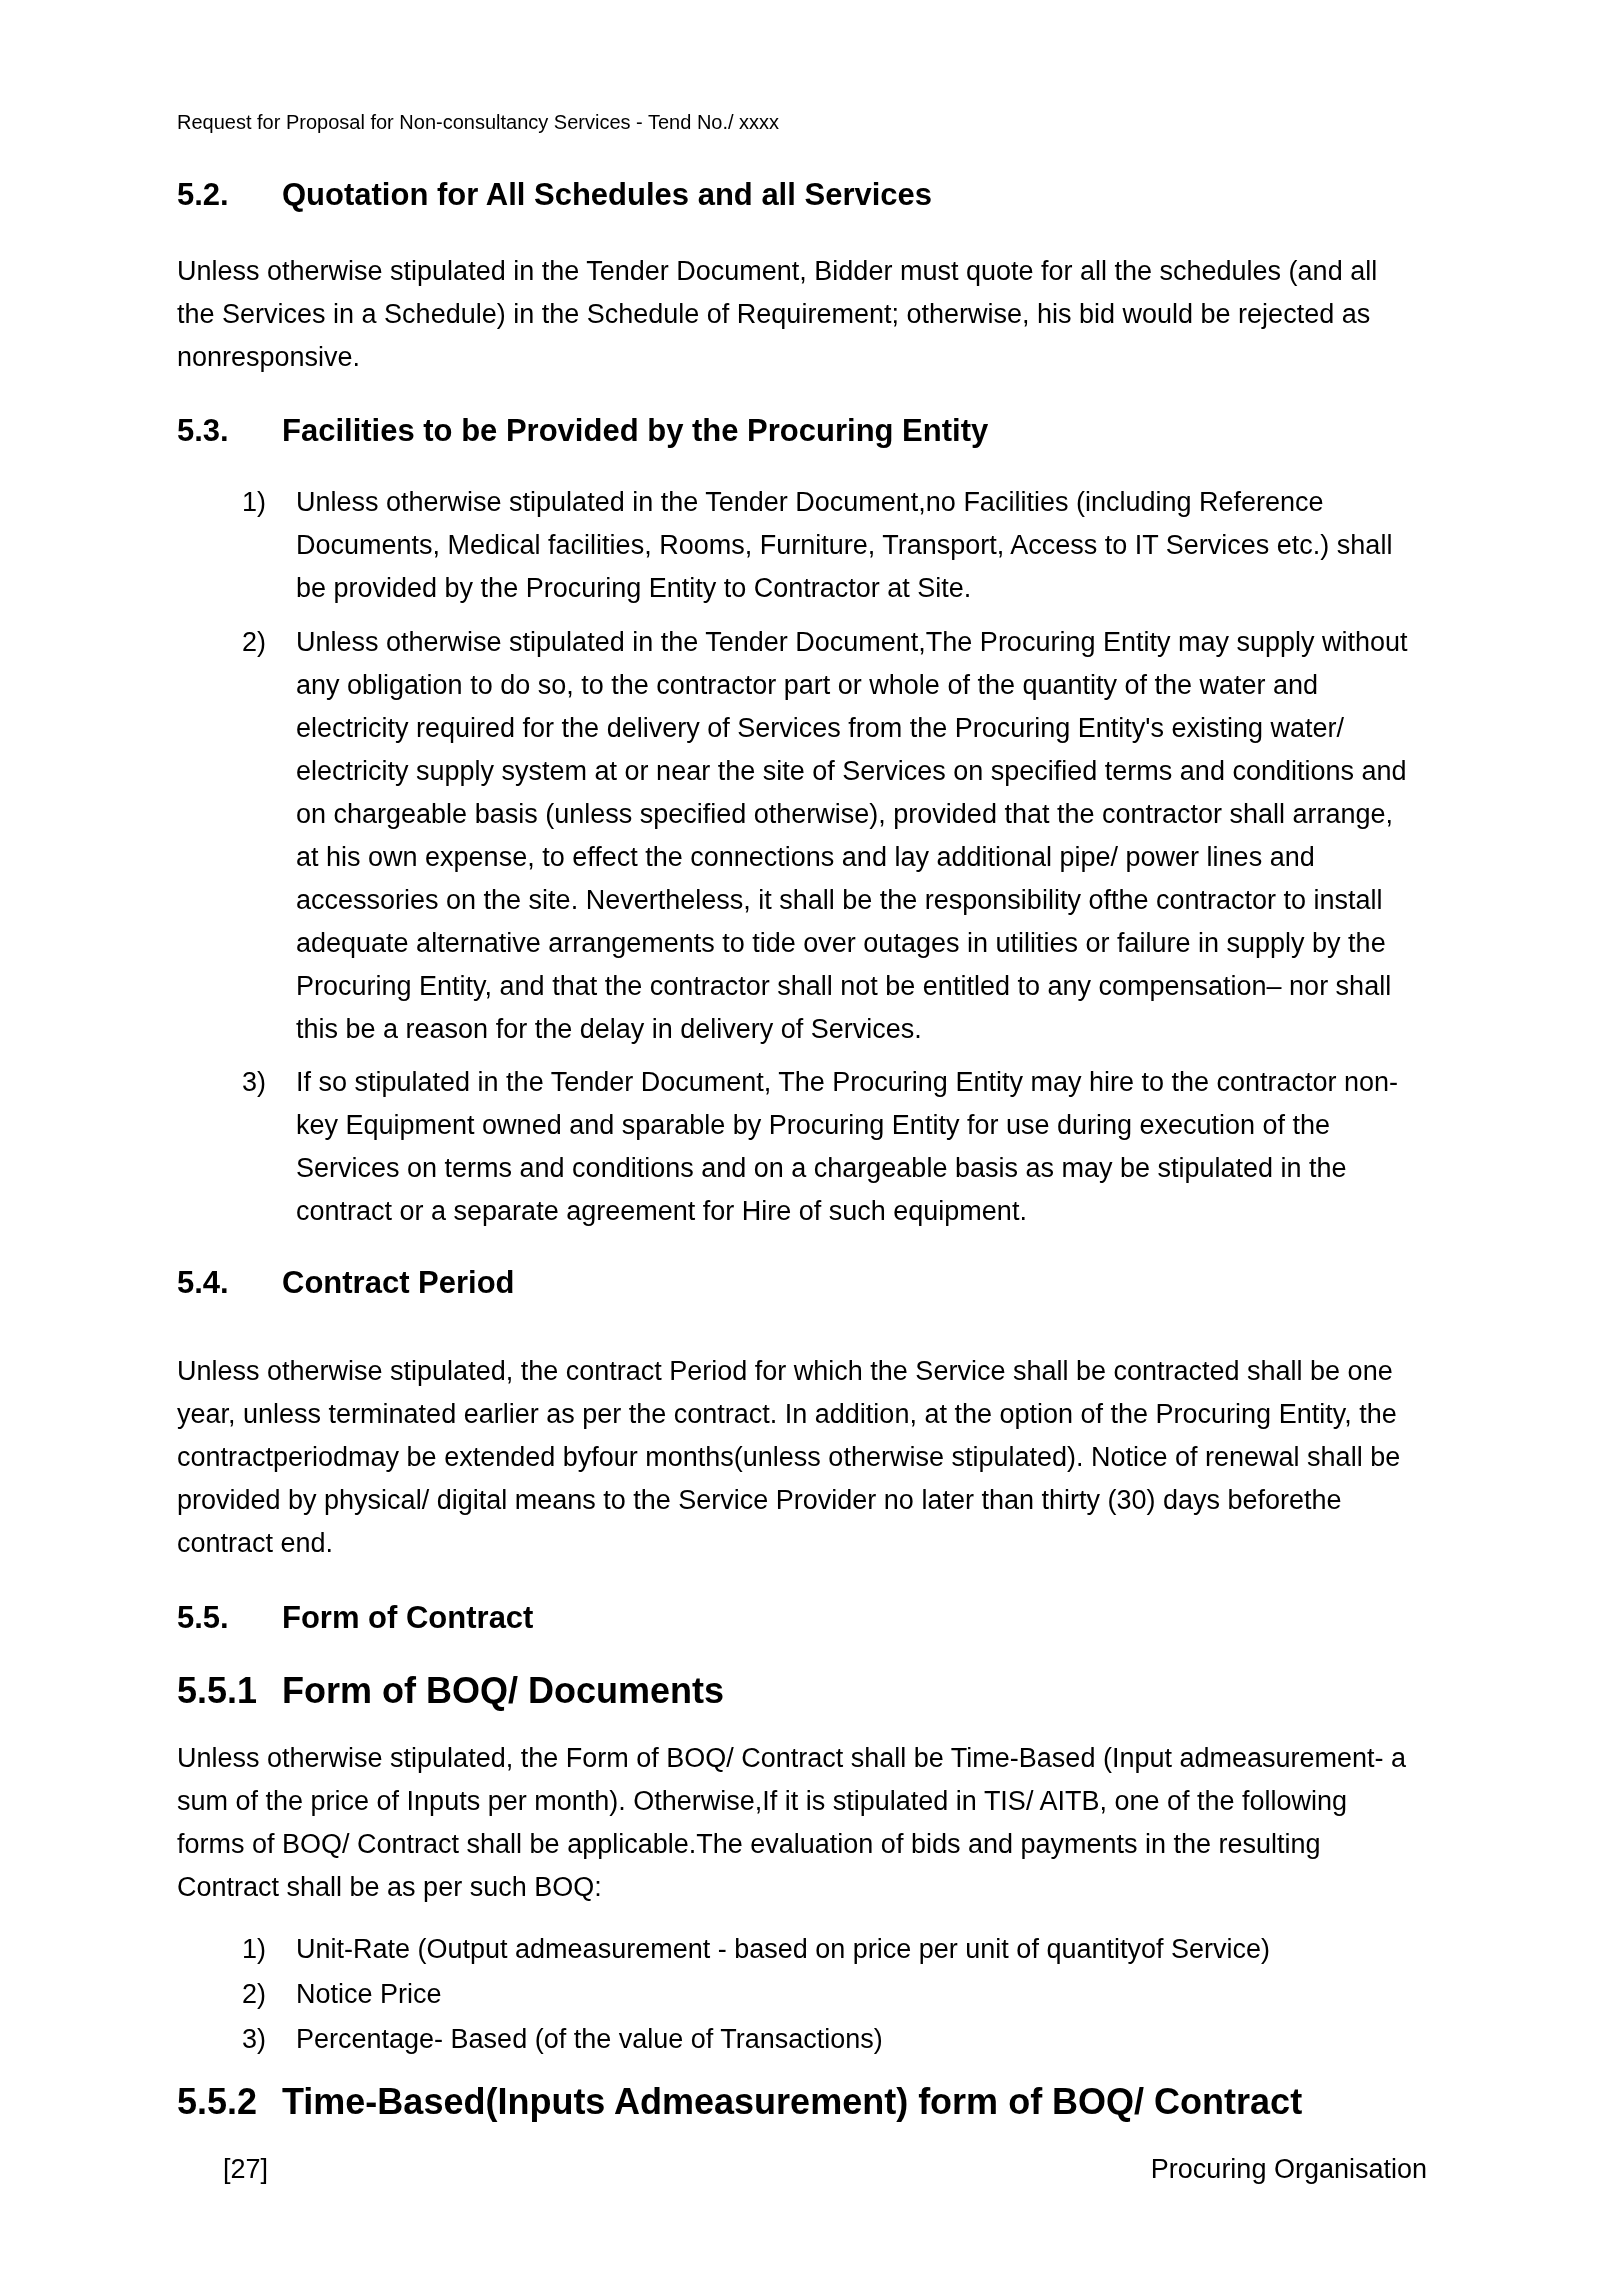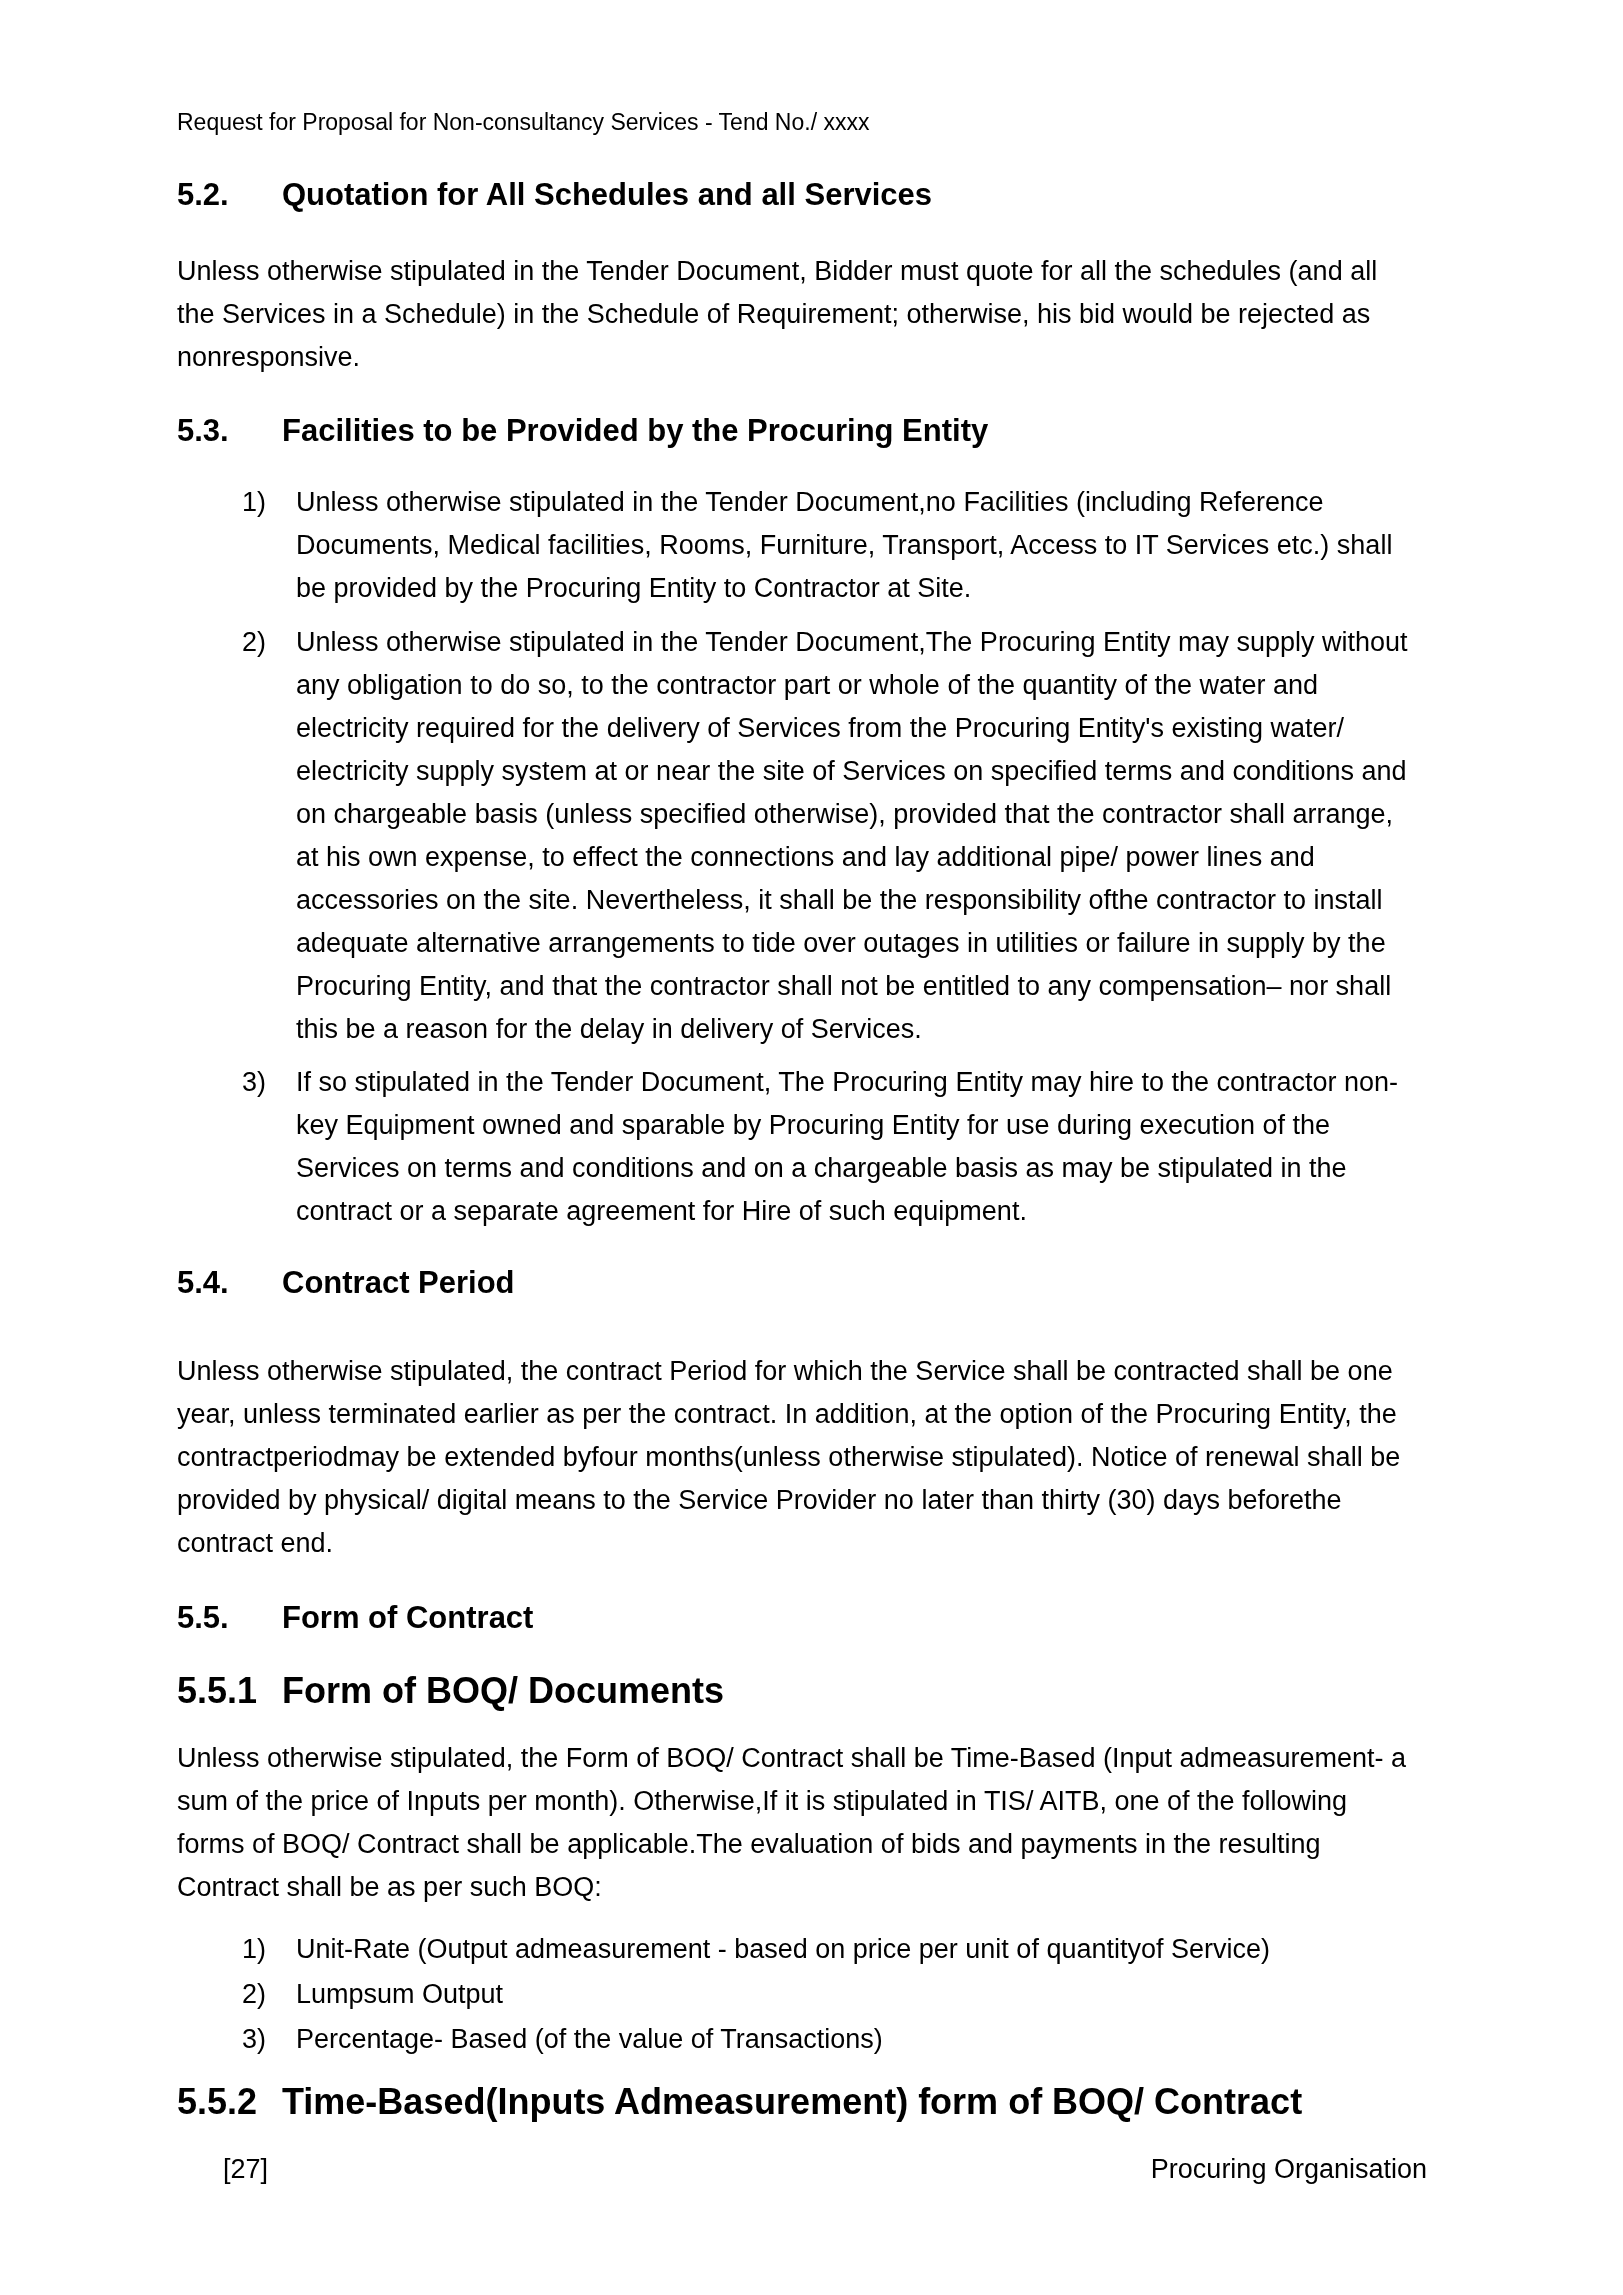--- a/index.html
+++ b/index.html
@@ -13,21 +13,21 @@
     overflow: hidden;
   }
   .page {
     position: absolute;
     left: 177px;
     width: 1240px;
     top: 0;
   }
   .doc-header {
     margin-top: 101px;
-    font-size: 23px;
+    font-size: 20px;
     line-height: 43px;
     white-space: nowrap;
   }
   .section-heading {
     display: flex;
     font-weight: bold;
     font-size: 31px;
     line-height: 38px;
   }
   .section-heading .h-num { width: 105px; flex: 0 0 105px; }
@@ -121,21 +121,21 @@
     <span class="h-title">Form of BOQ/ Documents</span>
   </div>
   <div class="para para-s551">Unless otherwise stipulated, the Form of BOQ/ Contract shall be Time-Based (Input admeasurement- a sum of the price of Inputs per month). Otherwise,If it is stipulated in TIS/ AITB, one of the following forms of BOQ/ Contract shall be applicable.The evaluation of bids and payments in the resulting Contract shall be as per such BOQ:</div>
   <div class="doc-list doc-list-2">
     <div class="doc-list-item">
       <span class="li-marker">1)</span>
       <span class="li-text">Unit-Rate (Output admeasurement - based on price per unit of quantityof Service)</span>
     </div>
     <div class="doc-list-item">
       <span class="li-marker">2)</span>
-      <span class="li-text">Lumpsum Output</span>
+      <span class="li-text">Notice Price</span>
     </div>
     <div class="doc-list-item">
       <span class="li-marker">3)</span>
       <span class="li-text">Percentage- Based (of the value of Transactions)</span>
     </div>
   </div>
 
   <div class="sub-heading mt-s552">
     <span class="h-num">5.5.2</span>
     <span class="h-title">Time-Based(Inputs Admeasurement) form of BOQ/ Contract</span>

